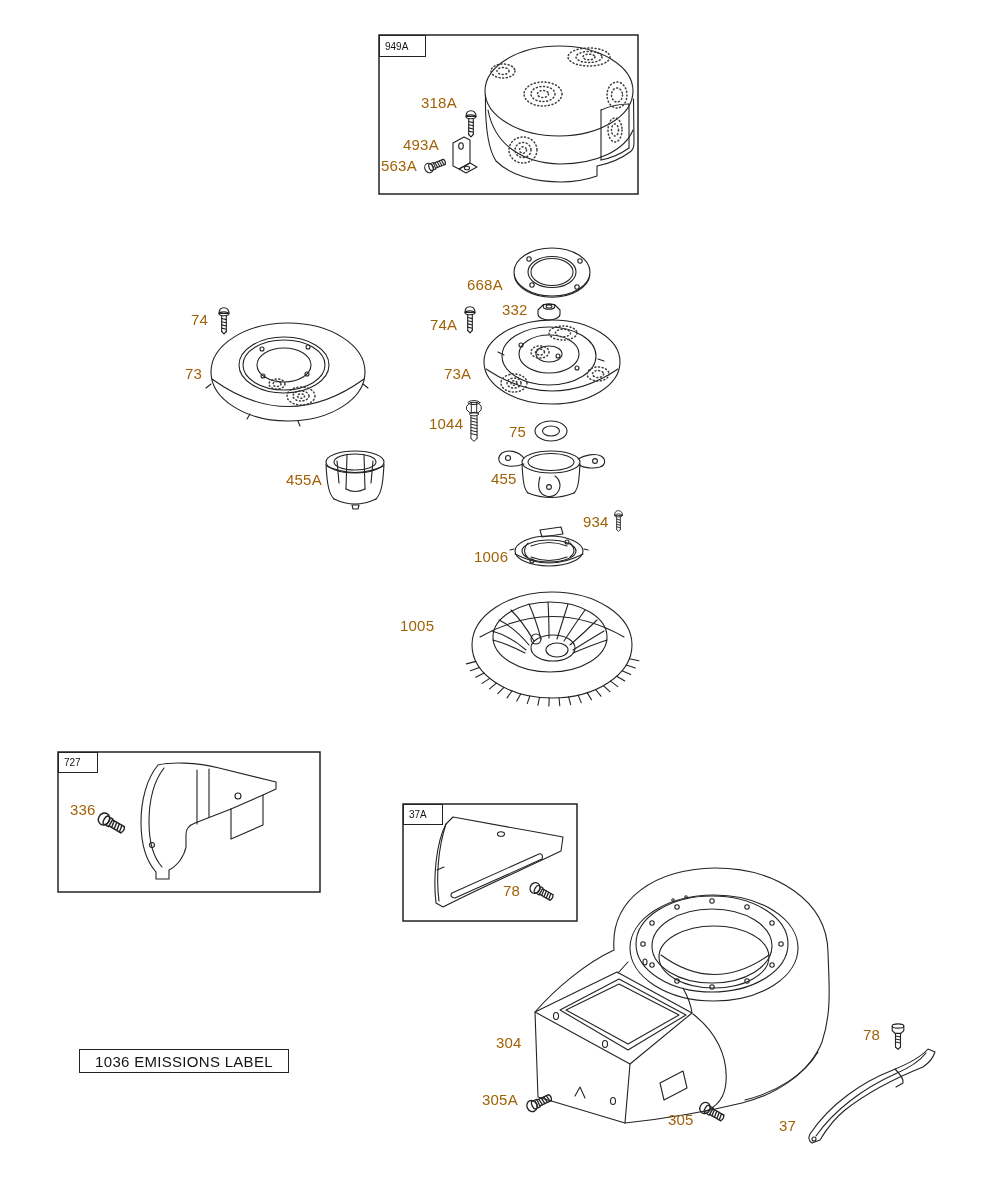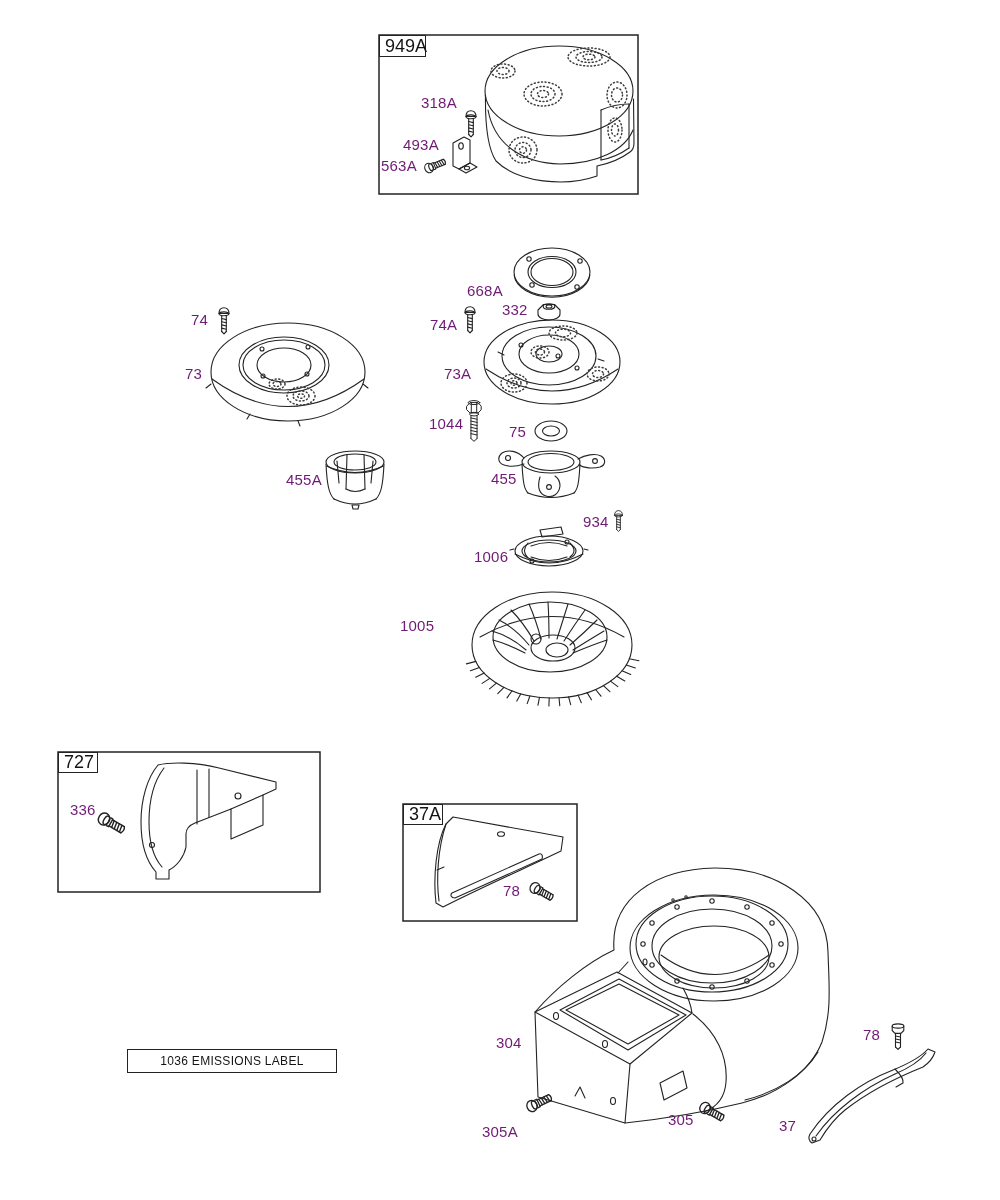--- a/index.html
+++ b/index.html
@@ -2,25 +2,25 @@
 <html><head>
 <meta charset="utf-8">
 <style>
   html,body{margin:0;padding:0;background:#ffffff;}
   .canvas{position:relative;width:1000px;height:1200px;background:#ffffff;
           font-family:"Liberation Sans",sans-serif;overflow:hidden;}
   svg.art{position:absolute;left:0;top:0;}
   .ln{fill:none;stroke:#232323;stroke-width:1.1;stroke-linecap:round;stroke-linejoin:round;}
   .bx{fill:none;stroke:#232323;stroke-width:1.5;}
   .dots{fill:none;stroke:#3c3c3c;stroke-width:1.5;stroke-dasharray:1 2.6;stroke-linecap:round;}
-  .lbl{position:absolute;font-size:15px;line-height:16px;color:#701a75;white-space:nowrap;letter-spacing:.2px;}
-  .tag{position:absolute;border:1.6px solid #232323;background:#fff;font-size:18px;color:#141414;
+  .lbl{position:absolute;font-size:15px;line-height:16px;color:#a16207;white-space:nowrap;letter-spacing:.2px;}
+  .tag{position:absolute;border:1.6px solid #232323;background:#fff;font-size:10px;color:#141414;
        display:flex;align-items:center;padding-left:5px;box-sizing:border-box;z-index:3;}
-  .em{position:absolute;border:1.6px solid #232323;background:#fff;font-size:12px;color:#141414;
-      display:flex;align-items:center;justify-content:center;box-sizing:border-box;letter-spacing:.3px;z-index:3;margin-left:48px;}
+  .em{position:absolute;border:1.6px solid #232323;background:#fff;font-size:15px;color:#141414;
+      display:flex;align-items:center;justify-content:center;box-sizing:border-box;letter-spacing:.3px;z-index:3;}
 </style>
 </head>
 <body>
 
 <div class="canvas">
 
   <svg class="art" width="1000" height="1200" viewBox="0 0 1000 1200">
     <defs>
       <g id="screwPan">
         <path d="M-5,1.5 C-5,-2.5 -2.8,-4.2 0,-4.2 C2.8,-4.2 5,-2.5 5,1.5 Z"></path>
@@ -295,36 +295,36 @@
     </g>
   </svg>
 
   <div class="tag" style="left:379px;top:35px;width:47px;height:22px;">949A</div>
   <div class="tag" style="left:58px;top:752px;width:40px;height:21px;">727</div>
   <div class="tag" style="left:403px;top:804px;width:40px;height:21px;">37A</div>
 
   <div class="lbl" style="left:421px;top:95px;">318A</div>
   <div class="lbl" style="left:403px;top:137px;">493A</div>
   <div class="lbl" style="left:381px;top:158px;">563A</div>
-  <div class="lbl" style="left:467px;top:283px;">668A</div>
+  <div class="lbl" style="left:467px;top:277px;">668A</div>
   <div class="lbl" style="left:502px;top:302px;">332</div>
   <div class="lbl" style="left:191px;top:312px;">74</div>
   <div class="lbl" style="left:430px;top:317px;">74A</div>
   <div class="lbl" style="left:185px;top:366px;text-align:right;">73</div>
   <div class="lbl" style="left:444px;top:366px;">73A</div>
   <div class="lbl" style="left:429px;top:416px;text-align:center;">1044</div>
   <div class="lbl" style="left:509px;top:424px;">75</div>
   <div class="lbl" style="left:286px;top:472px;">455A</div>
   <div class="lbl" style="left:491px;top:471px;">455</div>
   <div class="lbl" style="left:583px;top:514px;">934</div>
   <div class="lbl" style="left:474px;top:549px;">1006</div>
   <div class="lbl" style="left:400px;top:618px;">1005</div>
   <div class="lbl" style="left:70px;top:802px;">336</div>
   <div class="lbl" style="left:503px;top:883px;">78</div>
   <div class="lbl" style="left:496px;top:1035px;">304</div>
-  <div class="lbl" style="left:482px;top:1092px;margin-top:32px;">305A</div>
+  <div class="lbl" style="left:482px;top:1092px;">305A</div>
   <div class="lbl" style="left:668px;top:1112px;">305</div>
   <div class="lbl" style="left:863px;top:1027px;">78</div>
   <div class="lbl" style="left:779px;top:1118px;">37</div>
 
   <div class="em" style="left:79px;top:1049px;width:210px;height:24px;">1036 EMISSIONS LABEL</div>
 
 </div>
 
 </body></html>

